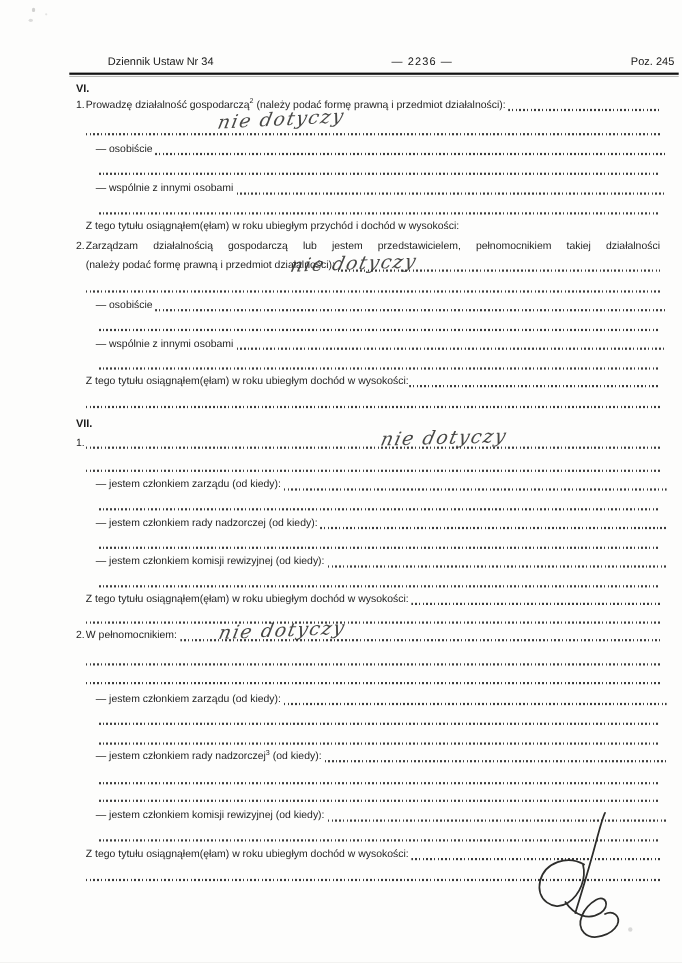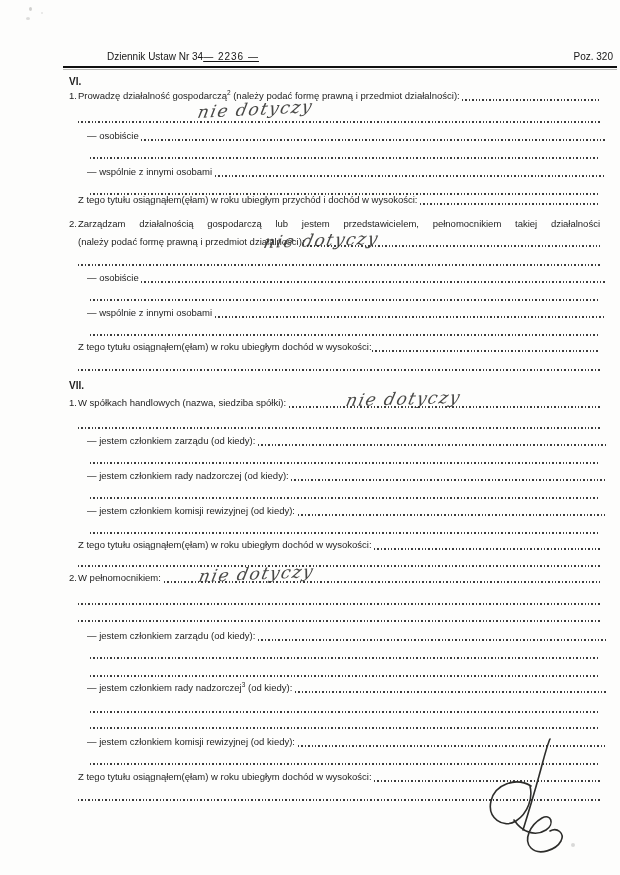--- a/index.html
+++ b/index.html
@@ -5,22 +5,22 @@
   html,body{margin:0;padding:0;background:#e9e9e7;}
   #scan{
     position:relative;width:620px;height:875px;margin:0 auto;
     background:#fdfdfc;overflow:hidden;
     font-family:"Liberation Sans", sans-serif;
     color:#1d1d1d;
   }
   
   #hdr{position:absolute;left:63px;top:51px;width:554px;height:13px;
        display:flex;align-items:baseline;font-size:10px;color:#161616;}
-  #hdr .hl{margin-left:16px;padding-left:28px;}
-  #hdr .hc{flex:1;text-align:left;letter-spacing:1px;text-decoration:underline;}
+  #hdr .hl{margin-left:7px;padding-left:28px;}
+  #hdr .hc{flex:1;text-align:center;letter-spacing:1px;}
   #hdr .hr{text-align:right;margin-right:4px;}
   #rule{position:absolute;left:63px;top:66px;width:554px;height:2px;background:#101010;}
   #rule2{position:absolute;left:63px;top:69px;width:554px;height:1px;background:#b9b9b6;}
 
   
   .row{position:absolute;height:14px;display:flex;align-items:baseline;
        font-size:9.5px;line-height:14px;white-space:nowrap;}
   .row .txt{white-space:pre;}
   .row sup{font-size:6.5px;line-height:0;vertical-align:4px;}
   .k-sec{left:69px;font-weight:bold;font-size:10px;}
@@ -48,21 +48,21 @@
   #sig path{fill:none;stroke:#2d2d2b;stroke-width:1.6;stroke-linecap:round;stroke-linejoin:round;}
 </style>
 </head>
 <body>
 
 <div id="scan">
 
   <div id="hdr">
     <span class="hl">Dziennik Ustaw Nr 34</span>
     <span class="hc">— 2236 —</span>
-    <span class="hr">Poz. 320</span>
+    <span class="hr">Poz. 245</span>
   </div>
   <div id="rule"></div>
   <div id="rule2"></div>
 
   <div id="form">
       <div class="row k-sec" style="top: 75px;">VI.</div>
       <div class="row k-item" style="top: 89px;">
         <span class="num">1.</span>
         <span class="txt">Prowadzę działalność gospodarczą<sup>2</sup> (należy podać formę prawną i przedmiot działalności): </span>
         <span class="leader"></span>
@@ -77,21 +77,21 @@
       <div class="row k-db" style="top: 147px;">
         <span class="leader"></span>
       </div>
       <div class="row k-sub" style="top: 165px;">
         <span class="txt">— wspólnie z innymi osobami </span>
         <span class="leader"></span>
       </div>
       <div class="row k-db" style="top: 183px;">
         <span class="leader"></span>
       </div>
-      <div class="row k-sum" style="top: 193px;">
+      <div class="row k-sum" style="top: 199px; flex-direction: column;">
         <span class="txt">Z tego tytułu osiągnąłem(ęłam) w roku ubiegłym przychód i dochód w wysokości: </span>
         <span class="leader"></span>
       </div>
       <div class="row k-item justify" style="top: 217px;">
         <span class="num">2.</span>
         <span class="txt">Zarządzam działalnością gospodarczą lub jestem przedstawicielem, pełnomocnikiem takiej działalności</span>
       </div>
       <div class="row k-cont" style="top: 235px;">
         <span class="txt">(należy podać formę prawną i przedmiot działalności): </span>
         <span class="leader"></span>
@@ -116,21 +116,20 @@
       <div class="row k-sum" style="top: 340px;">
         <span class="txt">Z tego tytułu osiągnąłem(ęłam) w roku ubiegłym dochód w wysokości:</span>
         <span class="leader"></span>
       </div>
       <div class="row k-da" style="top: 359px;">
         <span class="leader"></span>
       </div>
       <div class="row k-sec" style="top: 379px;">VII.</div>
       <div class="row k-item" style="top: 396px;">
         <span class="num">1.</span>
-        <span class="txt">W spółkach handlowych (nazwa, siedziba spółki): </span>
         <span class="leader"></span>
       </div>
       <div class="row k-da" style="top: 417px;">
         <span class="leader"></span>
       </div>
       <div class="row k-sub" style="top: 434px;">
         <span class="txt">— jestem członkiem zarządu (od kiedy): </span>
         <span class="leader"></span>
       </div>
       <div class="row k-db" style="top: 452px;">

